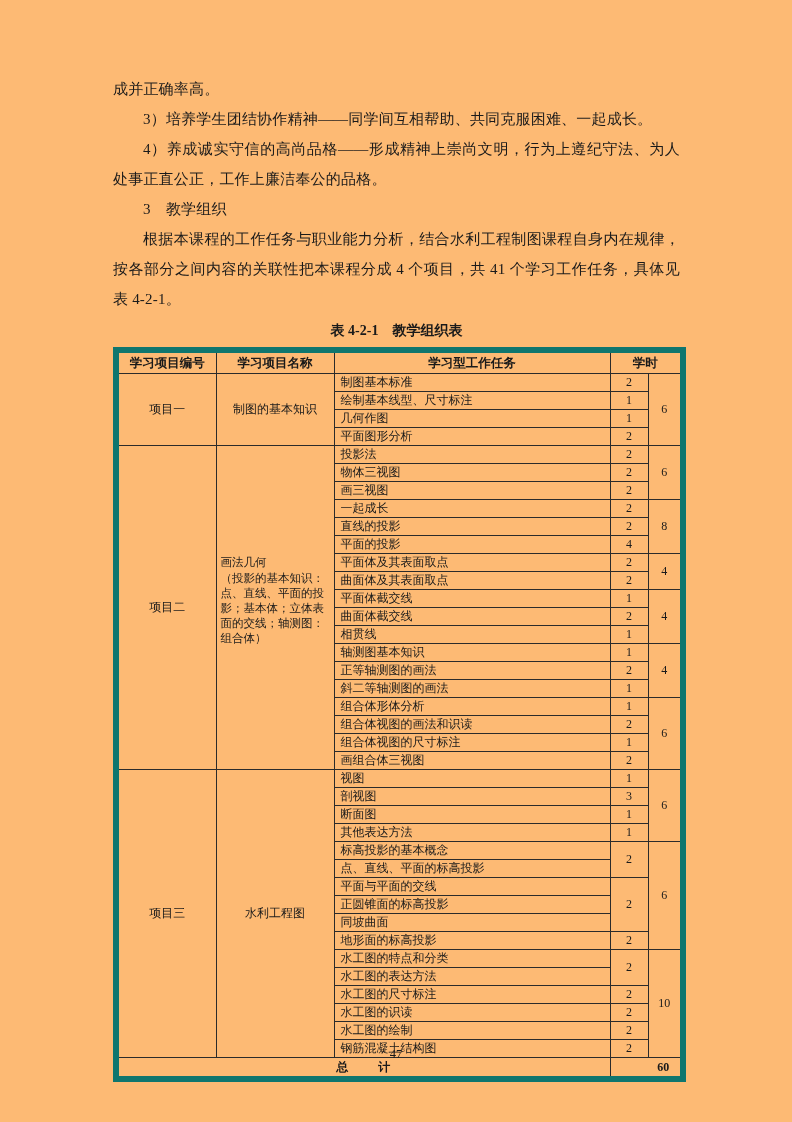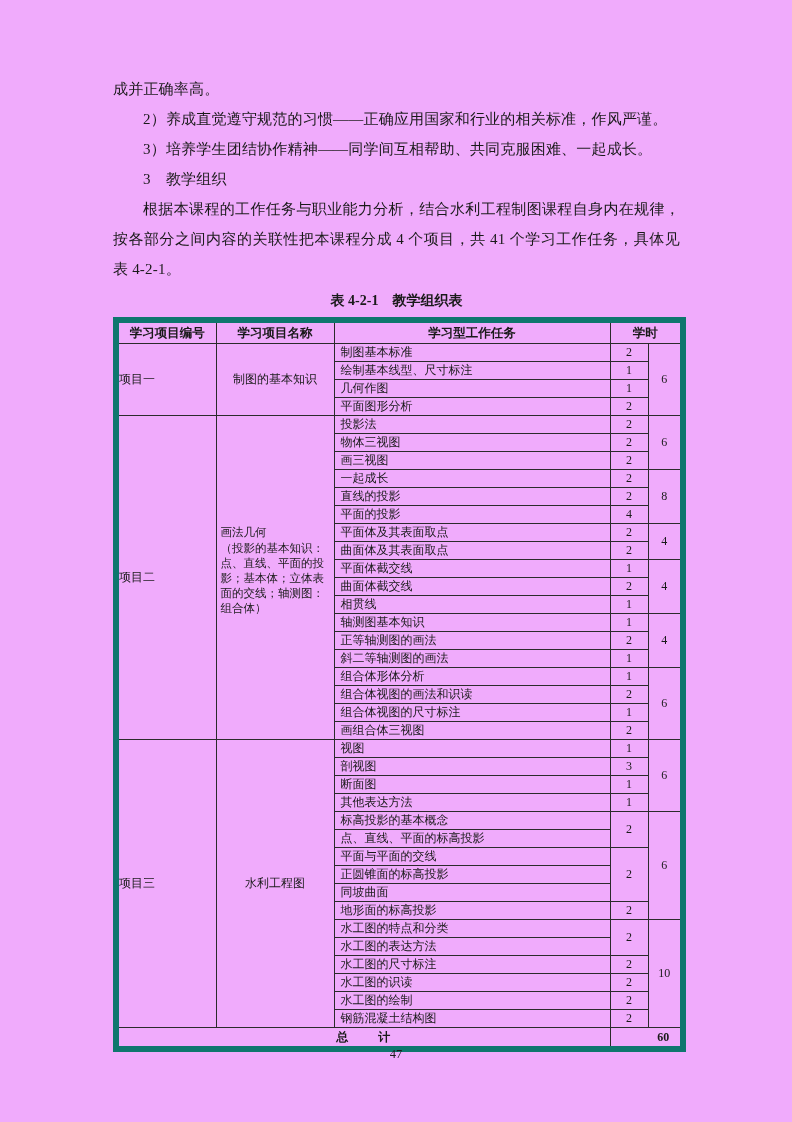--- a/index.html
+++ b/index.html
@@ -1,42 +1,42 @@
 <!DOCTYPE html>
 <html><head>
 <meta charset="utf-8">
 <style>
   html,body{margin:0;padding:0;}
   body{
     width:792px;height:1122px;background:#ffffff;
     font-family:"Liberation Serif","DejaVu Serif",serif;
     color:#1a1a1a;overflow:hidden;
   }
-  .page{position:relative;width:792px;height:1122px;background:#f0abfc;}
+  .page{position:relative;width:792px;height:1122px;background:#fdba74;}
   .content{position:absolute;left:113px;top:74px;width:567px;}
   #paragraphs p{
     margin:0;font-size:15px;line-height:30px;text-align:justify;
     letter-spacing:0.2px;
   }
   #paragraphs p.indent{text-indent:2em;}
   .table-title{
     text-align:center;font-weight:bold;font-size:14px;
     margin-top:8px;margin-bottom:7px;
   }
   table{
     border-collapse:collapse;width:567px;table-layout:fixed;
     border:6px solid #0f766e;
   }
   th,td{border:1px solid #2b2b2b;overflow:hidden;}
   th{
     font-size:12.5px;font-weight:bold;height:20px;text-align:center;
     padding:0;
   }
   td{height:16px;font-size:12px;padding:0;vertical-align:middle;}
-  td.c-id{margin-left:16px;}
+  td.c-id{text-align:center;margin-left:16px;}
   td.c-name{text-align:center;}
   td.c-name.left{
     text-align:left;font-size:11.5px;line-height:15px;
     padding:2px 2px 16px 4px;vertical-align:middle;
   }
   td.c-name.left .note{margin-top:1px;}
   td.c-task{text-align:left;padding:0 3px 0 6px;white-space:nowrap;}
   td.c-h1,td.c-h2{text-align:center;}
   td.total-label{
     text-align:center;font-weight:bold;height:18px;
@@ -49,22 +49,22 @@
   }
 </style>
 </head>
 <body>
 
 <div class="page">
   <div class="content">
 
     <div id="paragraphs">
         <p>成并正确率高。</p>
-        <p class="indent">2）养成直觉遵守规范的习惯——正确应用国家和行业的相关标准，作风严谨。</p>
         <p class="indent">3）培养学生团结协作精神——同学间互相帮助、共同克服困难、一起成长。</p>
+        <p class="indent">4）养成诚实守信的高尚品格——形成精神上崇尚文明，行为上遵纪守法、为人处事正直公正，工作上廉洁奉公的品格。</p>
         <p class="indent">3　教学组织</p>
         <p class="indent">根据本课程的工作任务与职业能力分析，结合水利工程制图课程自身内在规律，按各部分之间内容的关联性把本课程分成 4 个项目，共 41 个学习工作任务，具体见表 4-2-1。</p>
       </div>
 
     <div class="table-title">表 4-2-1　教学组织表</div>
 
     <table>
       <colgroup>
         <col style="width:100px">
         <col style="width:118px">

